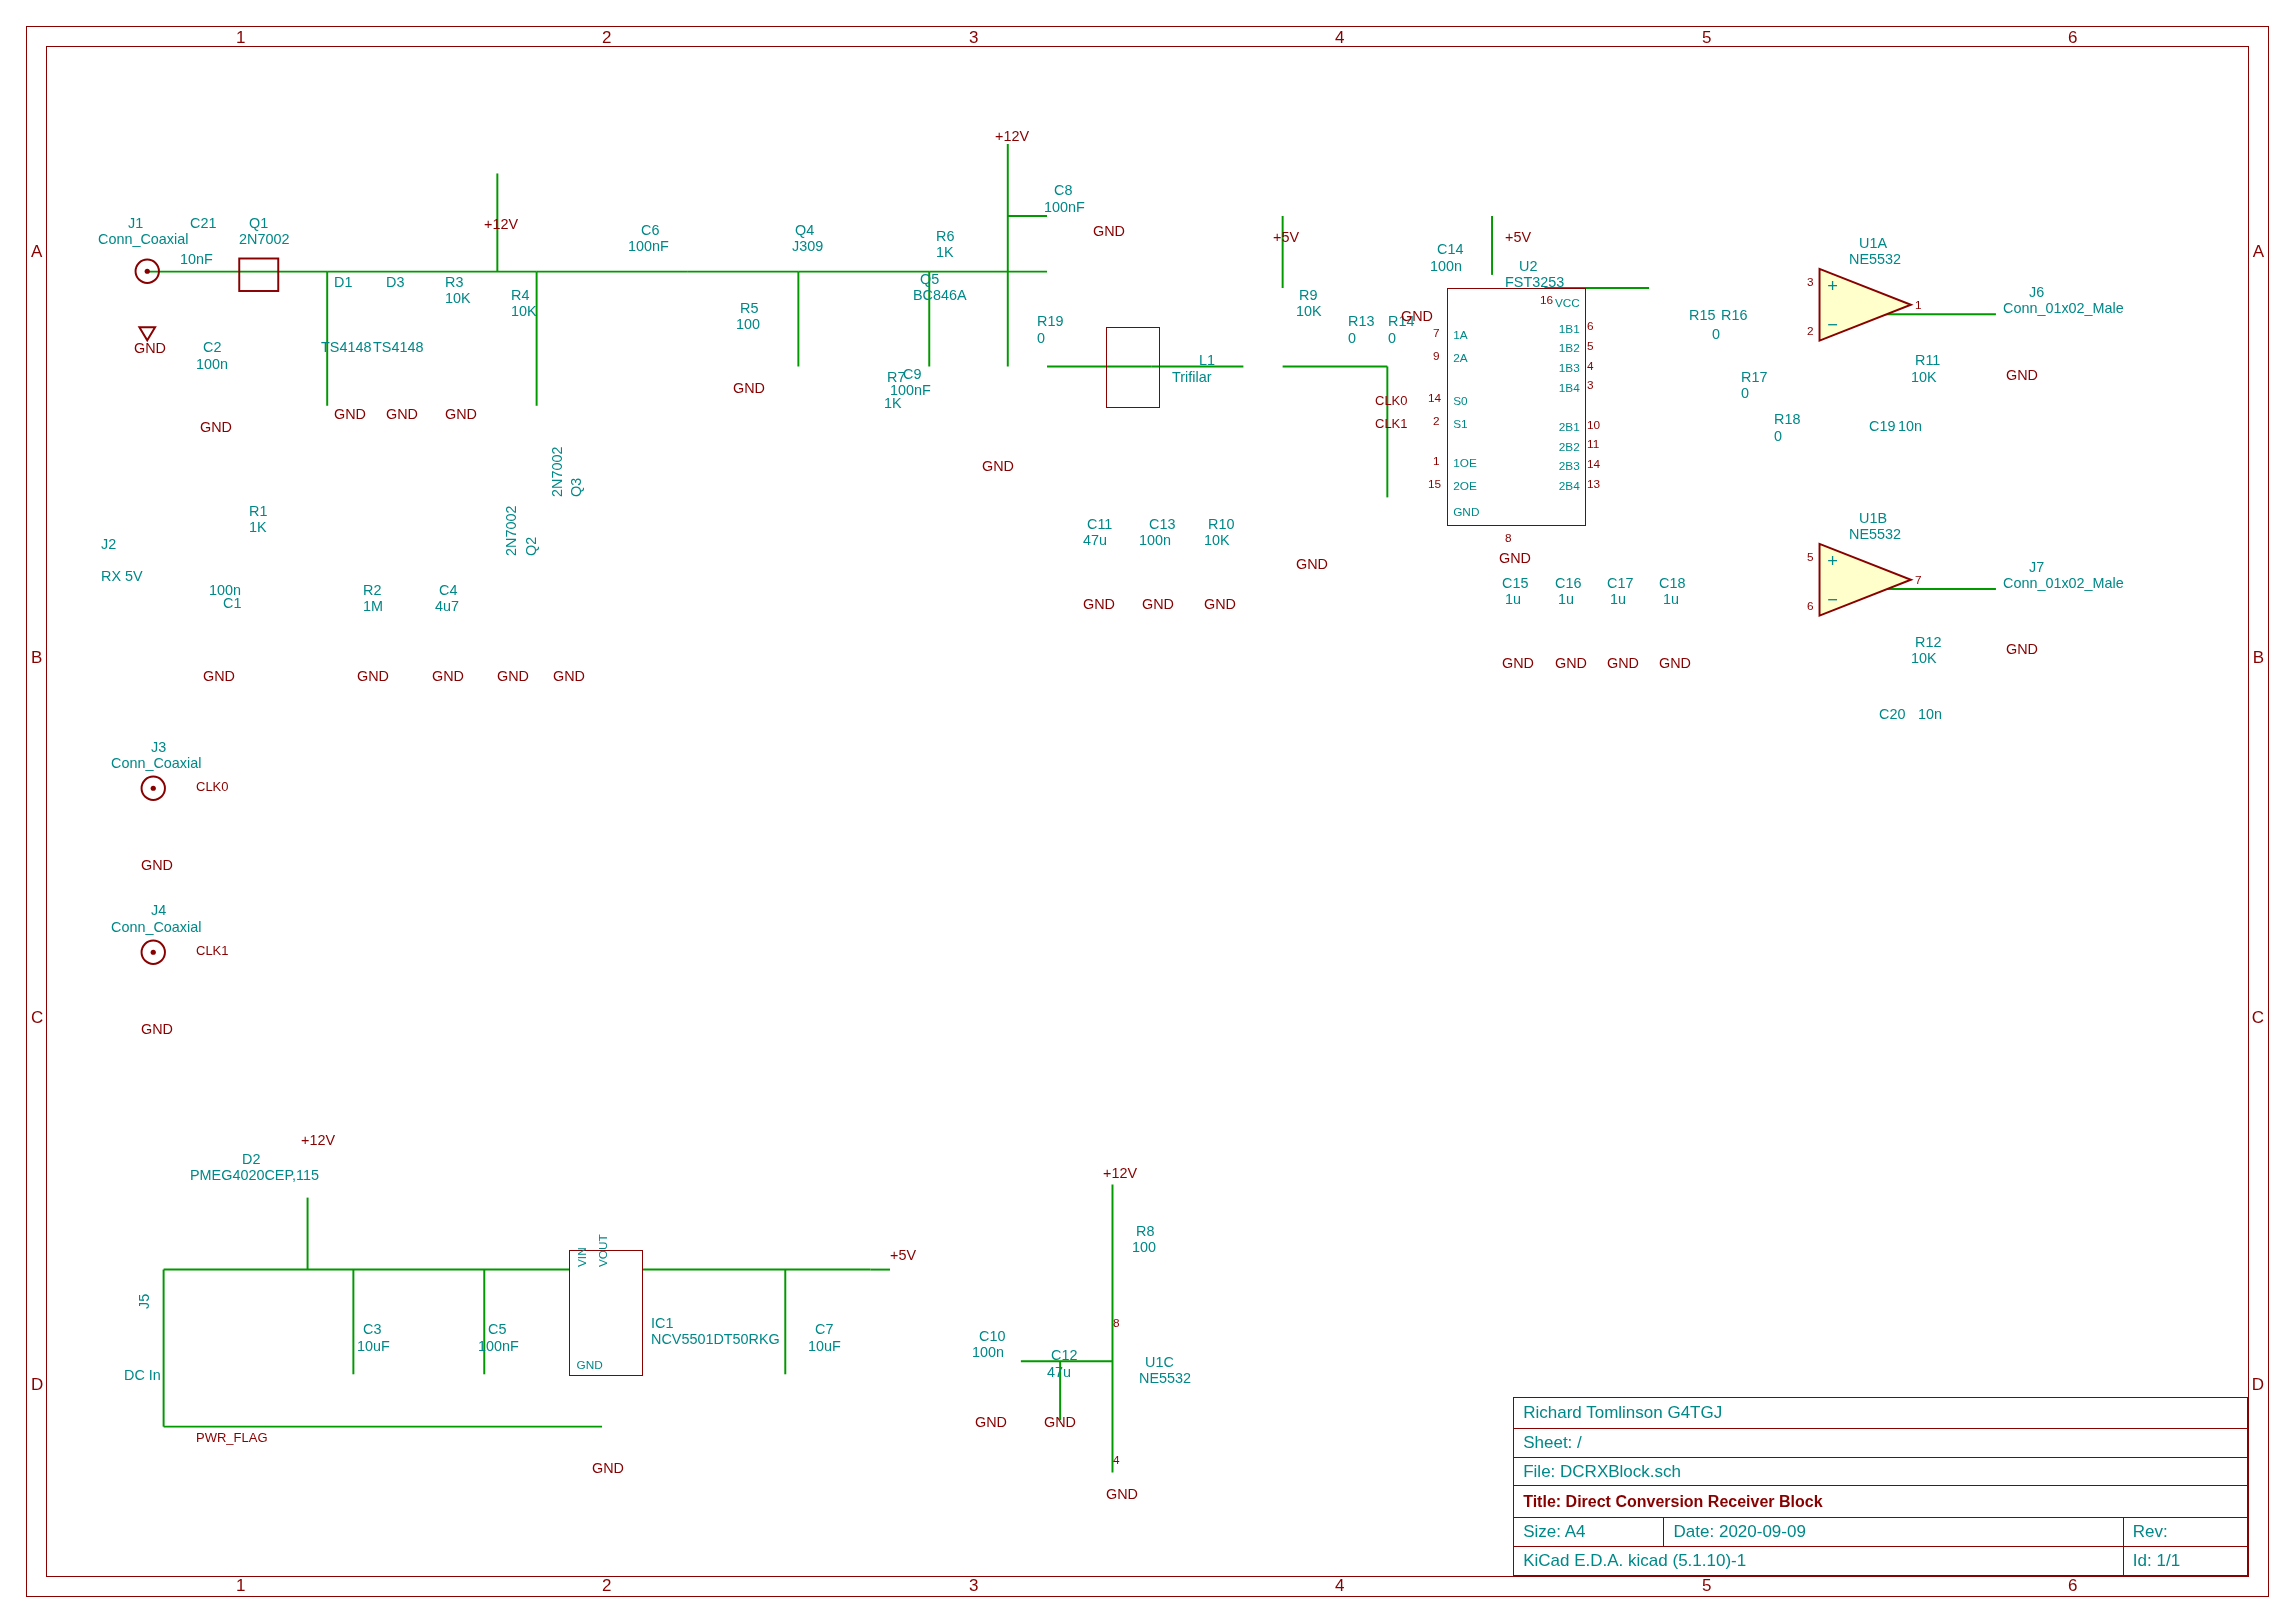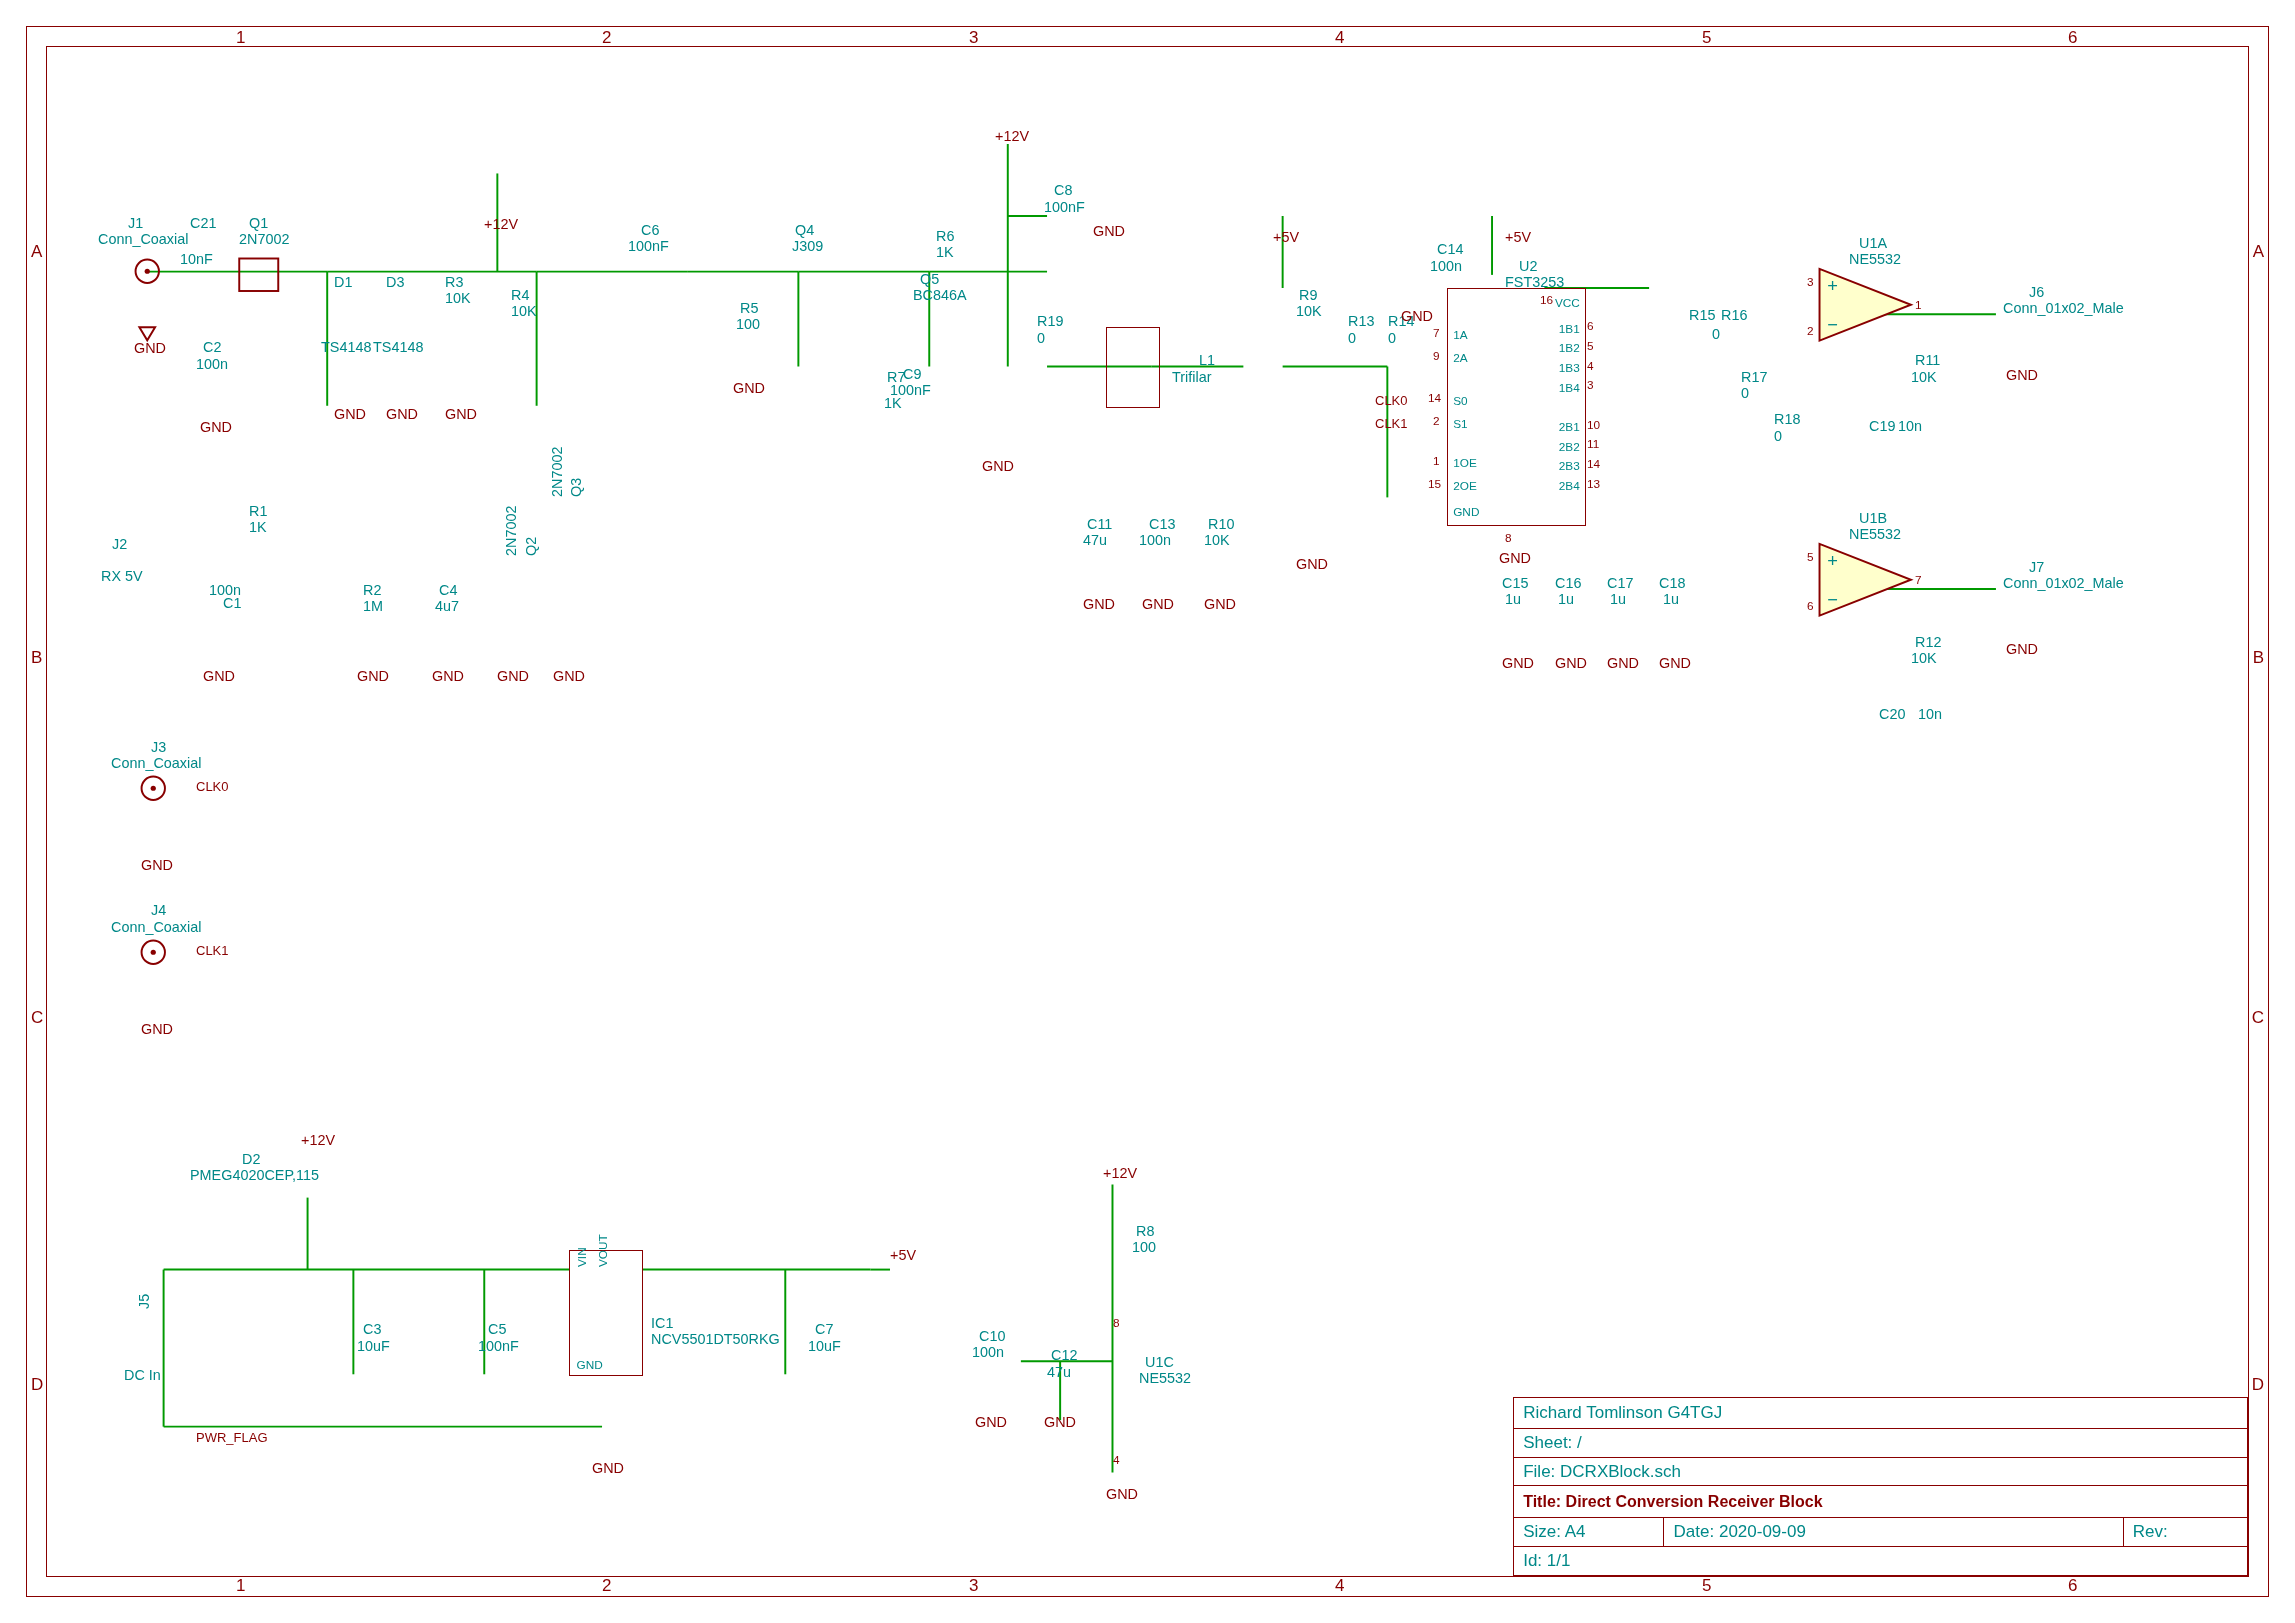--- a/index.html
+++ b/index.html
@@ -194,21 +194,21 @@
   <div class="el pwr" style="left:445px; top:406px;">GND</div>
 
   <div class="el pwr" style="left:484px; top:216px;">+12V</div>
   <div class="el ref" style="left:511px; top:288px;">R4</div>
   <div class="el ref" style="left:511px; top:304px;">10K</div>
 
   <div class="el ref" style="left:203px; top:340px;">C2</div>
   <div class="el ref" style="left:196px; top:357px;">100n</div>
   <div class="el pwr" style="left:200px; top:419px;">GND</div>
 
-  <div class="el ref" style="left:112px; top:537px;">J2</div>
+  <div class="el ref" style="left:101px; top:537px;">J2</div>
   <div class="el ref" style="left:101px; top:569px;">RX 5V</div>
 
   <div class="el ref" style="left:249px; top:504px;">R1</div>
   <div class="el ref" style="left:249px; top:520px;">1K</div>
 
   <div class="el ref" style="left:223px; top:596px;">C1</div>
   <div class="el ref" style="left:209px; top:583px;">100n</div>
   <div class="el pwr" style="left:203px; top:668px;">GND</div>
 
   <div class="el ref" style="left:363px; top:583px;">R2</div>
@@ -484,20 +484,23 @@
       <div class="cell" style="flex:1;">
         <span>Date:</span>
         <span>2020-09-09</span>
       </div>
       <div class="cell" style="width:105px;">
         <span>Rev:</span>
         <span></span>
       </div>
     </div>
     <div class="row">
+      <div class="cell" style="flex:1;">
+        <span>KiCad E.D.A.  kicad (5.1.10)-1</span>
+      </div>
       <div class="cell" style="width:105px;">
         <span>Id:</span>
         <span>1/1</span>
       </div>
     </div>
   </div>
 
 </div>
 
 

